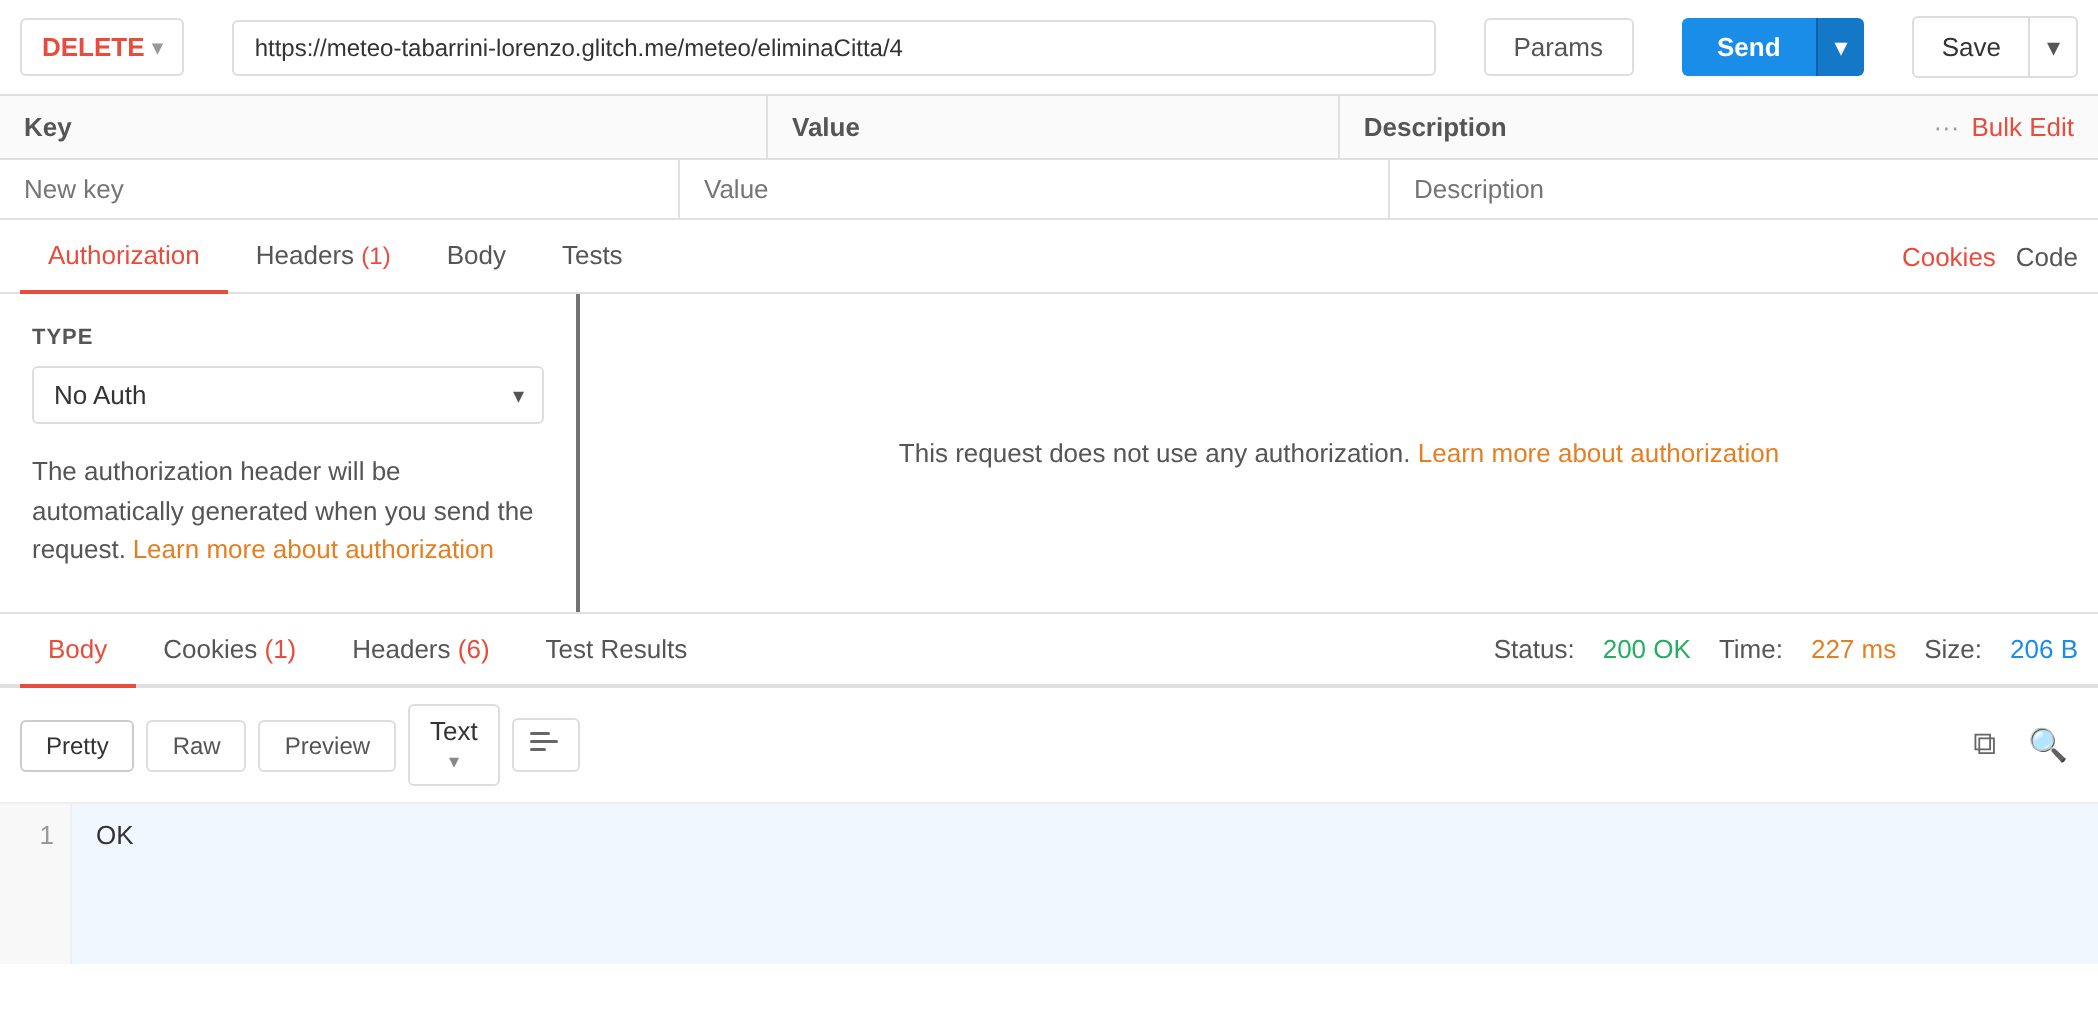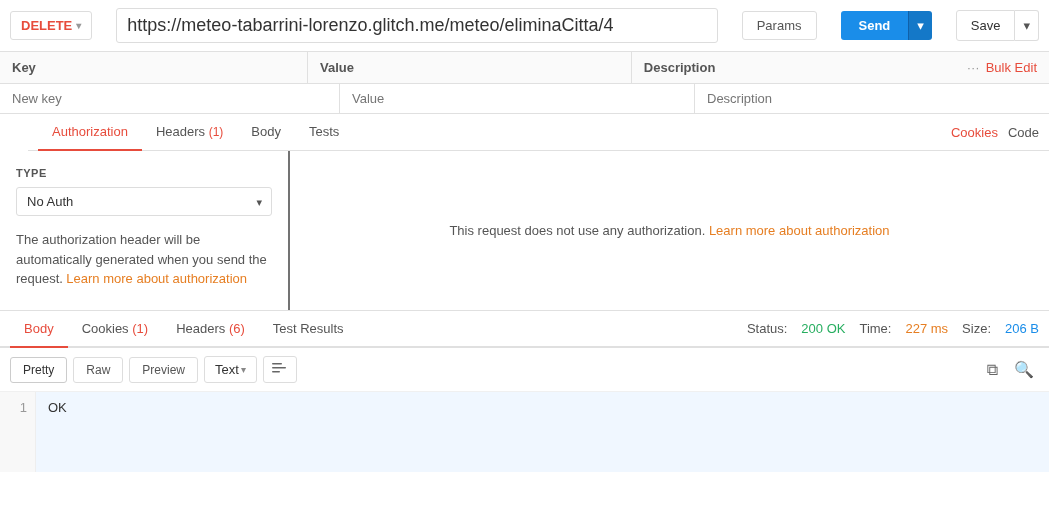--- a/index.html
+++ b/index.html
@@ -16,21 +16,21 @@
     }
     .method-btn {
       display: flex; align-items: center; gap: 4px;
       background: #fff; border: 1px solid #ddd; border-radius: 3px;
       padding: 6px 10px; cursor: pointer; font-weight: 600; color: #e74c3c;
       font-size: 13px;
     }
     .method-btn .chevron { color: #999; font-size: 10px; }
     .url-input {
       flex: 1; border: 1px solid #ddd; border-radius: 3px;
-      padding: 6px 10px; font-size: 18px; color: #333; outline: none;
+      padding: 6px 10px; font-size: 12px; color: #333; outline: none;
     }
     .params-btn {
       background: #fff; border: 1px solid #ddd; border-radius: 3px;
       padding: 6px 14px; cursor: pointer; color: #555;
     }
     .send-group { display: flex; align-items: center; }
     .send-btn {
       background: #1a8de9; color: #fff; border: none; border-radius: 3px 0 0 3px;
       padding: 7px 18px; font-size: 13px; font-weight: 600; cursor: pointer;
     }
@@ -50,21 +50,21 @@
 
     
     .params-table {
       border-bottom: 1px solid #e0e0e0;
     }
     .params-header {
       display: flex; align-items: center;
       border-bottom: 1px solid #e0e0e0;
       background: #fafafa;
     }
-    .params-header .col-key { width: 308px; padding: 8px 12px; font-weight: 600; color: #555; border-right: 1px solid #e0e0e0; }
+    .params-header .col-key { width: 384px; padding: 8px 12px; font-weight: 600; color: #555; border-right: 1px solid #e0e0e0; }
     .params-header .col-value { flex: 1; padding: 8px 12px; font-weight: 600; color: #555; border-right: 1px solid #e0e0e0; }
     .params-header .col-desc { flex: 1; padding: 8px 12px; font-weight: 600; color: #555; }
     .params-header .col-actions { display: flex; align-items: center; gap: 6px; padding: 8px 12px; color: #999; }
     .bulk-edit { color: #e74c3c; cursor: pointer; font-size: 13px; }
     .params-row {
       display: flex; align-items: center;
     }
     .params-row input {
       border: none; outline: none; padding: 7px 12px; color: #ec4899; font-size: 13px;
       background: transparent;
@@ -72,21 +72,20 @@
     .params-row .col-key { width: 340px; border-right: 1px solid #e0e0e0; }
     .params-row .col-value { flex: 1; border-right: 1px solid #e0e0e0; }
     .params-row .col-desc { flex: 1; }
 
     
     .tabs {
       display: flex; align-items: center;
       border-bottom: 1px solid #e0e0e0;
       padding: 0 10px;
       background: #fff;
-      margin-left: 28px;
     }
     .tab {
       padding: 10px 14px; cursor: pointer; color: #555; border-bottom: 2px solid transparent;
       margin-bottom: -1px; white-space: nowrap;
     }
     .tab.active { color: #e74c3c; border-bottom: 2px solid #e74c3c; font-weight: 500; }
     .tab .badge { color: #e74c3c; font-size: 12px; }
     .tab-right { margin-left: auto; display: flex; gap: 10px; }
     .tab-right .link { color: #e74c3c; cursor: pointer; }
     .tab-right .code-link { color: #555; cursor: pointer; }
@@ -151,21 +150,21 @@
       border-bottom: 1px solid #f0f0f0;
     }
     .resp-btn {
       background: #fff; border: 1px solid #ddd; border-radius: 3px;
       padding: 5px 12px; cursor: pointer; color: #555; font-size: 12px;
     }
     .resp-btn.active { background: #fff; border-color: #ccc; font-weight: 500; color: #333; }
     .text-select {
       display: flex; align-items: center; gap: 2px;
       border: 1px solid #ddd; border-radius: 3px; padding: 5px 10px;
-      cursor: pointer; color: #333; background: #fff; font-size: 12px;
+      cursor: pointer; color: #333; background: #fff; font-size: 12px; flex-direction: column;
     }
     .text-select .arr { font-size: 10px; color: #888; }
     .wrap-icon { background: #fff; border: 1px solid #ddd; border-radius: 3px; padding: 5px 8px; cursor: pointer; color: #555; }
     .resp-icons { margin-left: auto; display: flex; gap: 6px; }
     .icon-btn { background: transparent; border: none; cursor: pointer; color: #666; font-size: 16px; padding: 2px 5px; }
 
     
     .code-area {
       display: flex;
       font-family: 'Courier New', monospace;

